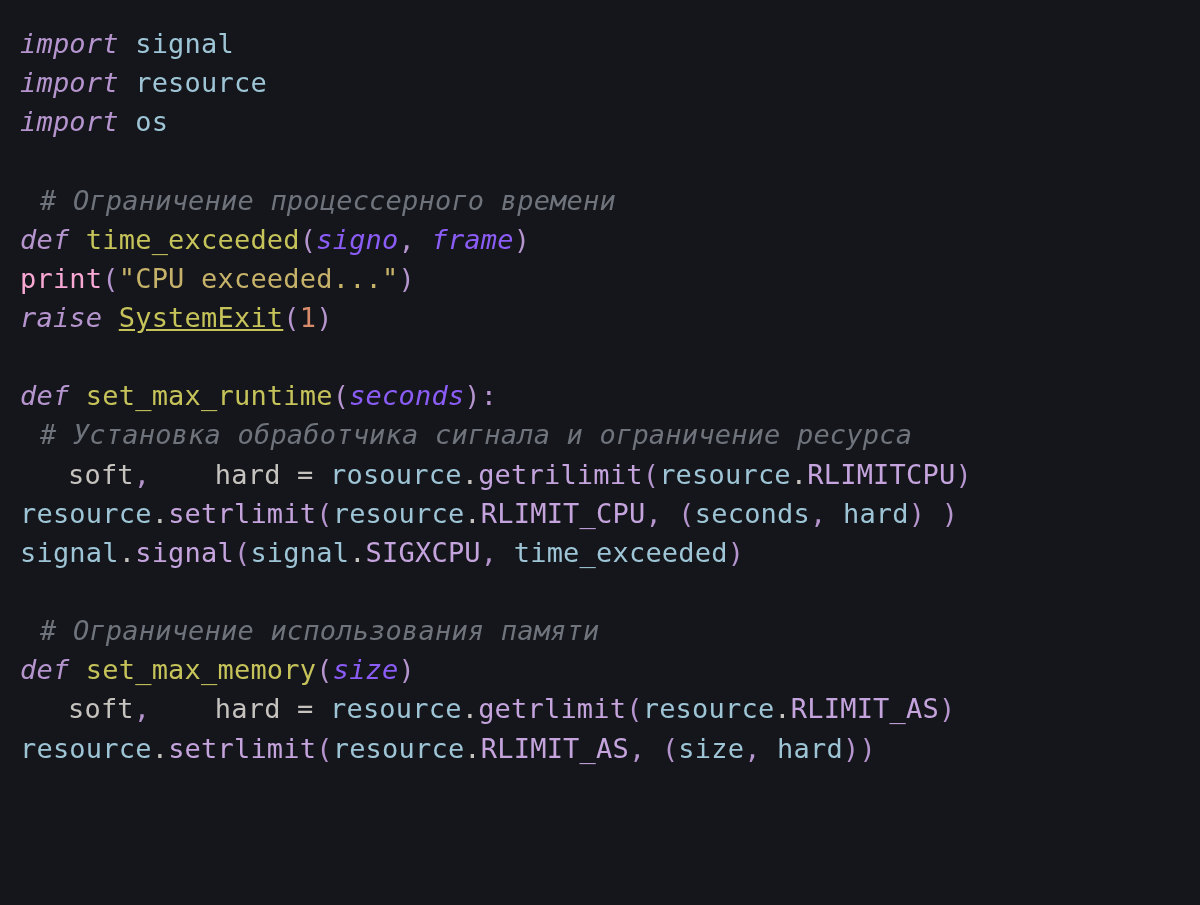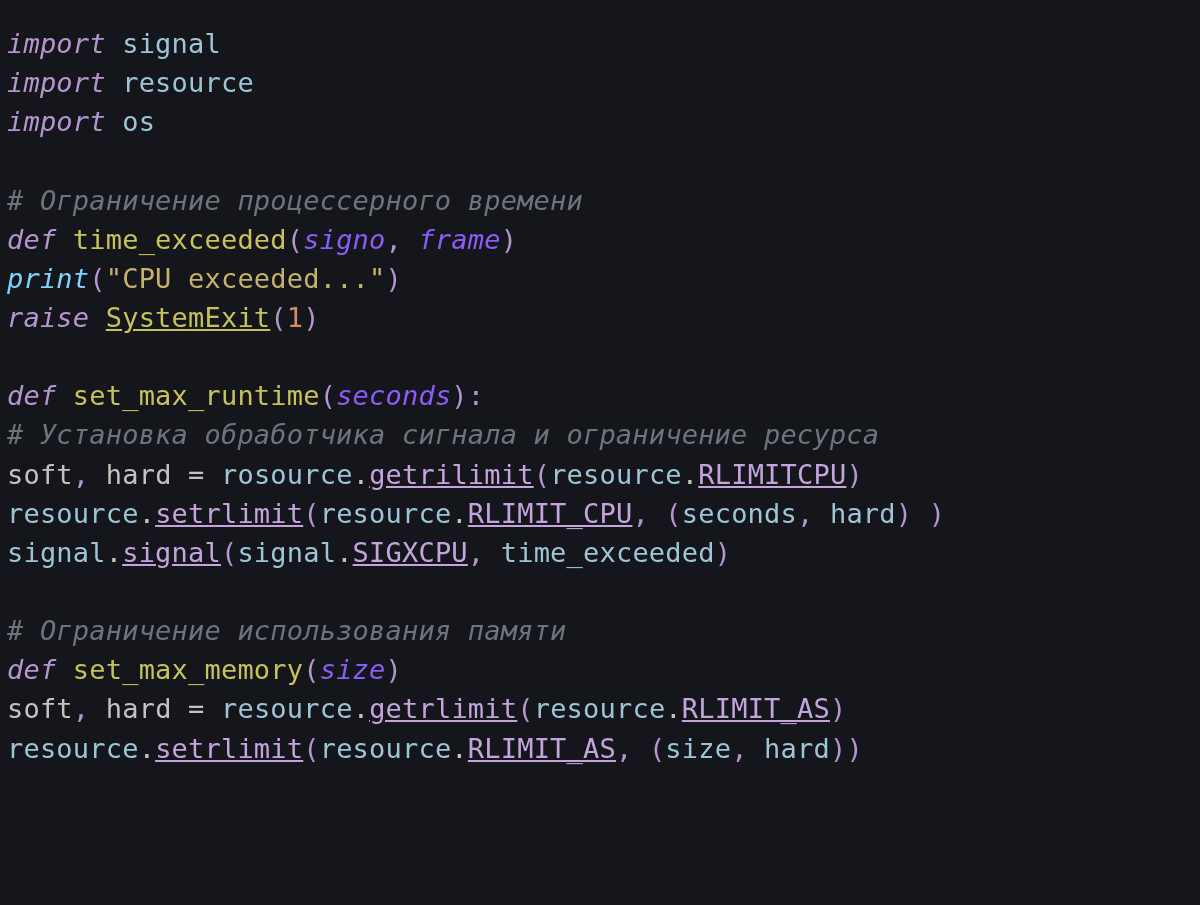--- a/index.html
+++ b/index.html
@@ -5,40 +5,40 @@
   html, body {
     margin: 0;
     padding: 0;
     width: 1200px;
     height: 905px;
     background: #14161b;
     overflow: hidden;
   }
   .editor {
     box-sizing: border-box;
-    padding: 24px 7px;
+    padding: 24px 20px;
     font-family: "Menlo", "Consolas", "DejaVu Sans Mono", monospace;
     font-size: 27px;
     line-height: 1.45;
     color: #d0d0d0;
     white-space: pre;
     letter-spacing: 0.2px;
   }
   .tok-kw      { color: #b695cf; font-style: italic; }  
   .tok-mod     { color: #9ec5d6; }                        
-  .tok-comment { color: #6f737b; font-style: italic; }
+  .tok-comment { color: #6f737b; font-style: italic; margin-left: 20px; }
   .tok-func    { color: #c6c35a; }                        
   .tok-param   { color: #8b5cf6; font-style: italic; }   
   .tok-punct   { color: #b695cf; }                        
-  .tok-builtin { color: #7dd3fc; font-style: italic; }                        
+  .tok-builtin { color: #f9a8d4; }                        
   .tok-str     { color: #c7b26a; }                        
   .tok-num     { color: #d78b6b; }
   .tok-class   { color: #c6c35a; text-decoration: underline; }                        
-  .tok-var     { color: #c6c3bf; }
-  .tok-attr    { color: #c5a4de; text-decoration: underline; }                        
+  .tok-var     { color: #c6c3bf; margin-left: 48px; }
+  .tok-attr    { color: #c5a4de; }                        
   .tok-op      { color: #c6c3bf; }
   .tok-dot     { color: #c6c3bf; }
   .line { display: block; min-height: 1.45em; }
 </style>
 </head>
 <body>
 
 <div class="editor" id="editor"><span class="line"><span class="tok-kw">import</span><span> </span><span class="tok-mod">signal</span></span><span class="line"><span class="tok-kw">import</span><span> </span><span class="tok-mod">resource</span></span><span class="line"><span class="tok-kw">import</span><span> </span><span class="tok-mod">os</span></span><span class="line">&nbsp;</span><span class="line"><span class="tok-comment"># Ограничение процессерного времени</span></span><span class="line"><span class="tok-kw">def</span><span> </span><span class="tok-func">time_exceeded</span><span class="tok-punct">(</span><span class="tok-param">signo</span><span class="tok-punct">,</span><span> </span><span class="tok-param">frame</span><span class="tok-punct">)</span></span><span class="line"><span class="tok-builtin">print</span><span class="tok-punct">(</span><span class="tok-str">"CPU exceeded..."</span><span class="tok-punct">)</span></span><span class="line"><span class="tok-kw">raise</span><span> </span><span class="tok-class">SystemExit</span><span class="tok-punct">(</span><span class="tok-num">1</span><span class="tok-punct">)</span></span><span class="line">&nbsp;</span><span class="line"><span class="tok-kw">def</span><span> </span><span class="tok-func">set_max_runtime</span><span class="tok-punct">(</span><span class="tok-param">seconds</span><span class="tok-punct">):</span></span><span class="line"><span class="tok-comment"># Установка обработчика сигнала и ограничение ресурса</span></span><span class="line"><span class="tok-var">soft</span><span class="tok-punct">,</span><span> </span><span class="tok-var">hard</span><span> </span><span class="tok-op">=</span><span> </span><span class="tok-mod">rosource</span><span class="tok-dot">.</span><span class="tok-attr">getrilimit</span><span class="tok-punct">(</span><span class="tok-mod">resource</span><span class="tok-dot">.</span><span class="tok-attr">RLIMITCPU</span><span class="tok-punct">)</span></span><span class="line"><span class="tok-mod">resource</span><span class="tok-dot">.</span><span class="tok-attr">setrlimit</span><span class="tok-punct">(</span><span class="tok-mod">resource</span><span class="tok-dot">.</span><span class="tok-attr">RLIMIT_CPU</span><span class="tok-punct">,</span><span> </span><span class="tok-punct">(</span><span class="tok-mod">seconds</span><span class="tok-punct">,</span><span> </span><span class="tok-mod">hard</span><span class="tok-punct">)</span><span> </span><span class="tok-punct">)</span></span><span class="line"><span class="tok-mod">signal</span><span class="tok-dot">.</span><span class="tok-attr">signal</span><span class="tok-punct">(</span><span class="tok-mod">signal</span><span class="tok-dot">.</span><span class="tok-attr">SIGXCPU</span><span class="tok-punct">,</span><span> </span><span class="tok-mod">time_exceeded</span><span class="tok-punct">)</span></span><span class="line">&nbsp;</span><span class="line"><span class="tok-comment"># Ограничение использования памяти</span></span><span class="line"><span class="tok-kw">def</span><span> </span><span class="tok-func">set_max_memory</span><span class="tok-punct">(</span><span class="tok-param">size</span><span class="tok-punct">)</span></span><span class="line"><span class="tok-var">soft</span><span class="tok-punct">,</span><span> </span><span class="tok-var">hard</span><span> </span><span class="tok-op">=</span><span> </span><span class="tok-mod">resource</span><span class="tok-dot">.</span><span class="tok-attr">getrlimit</span><span class="tok-punct">(</span><span class="tok-mod">resource</span><span class="tok-dot">.</span><span class="tok-attr">RLIMIT_AS</span><span class="tok-punct">)</span></span><span class="line"><span class="tok-mod">resource</span><span class="tok-dot">.</span><span class="tok-attr">setrlimit</span><span class="tok-punct">(</span><span class="tok-mod">resource</span><span class="tok-dot">.</span><span class="tok-attr">RLIMIT_AS</span><span class="tok-punct">,</span><span> </span><span class="tok-punct">(</span><span class="tok-mod">size</span><span class="tok-punct">,</span><span> </span><span class="tok-mod">hard</span><span class="tok-punct">))</span></span></div>
 
 </body></html>

